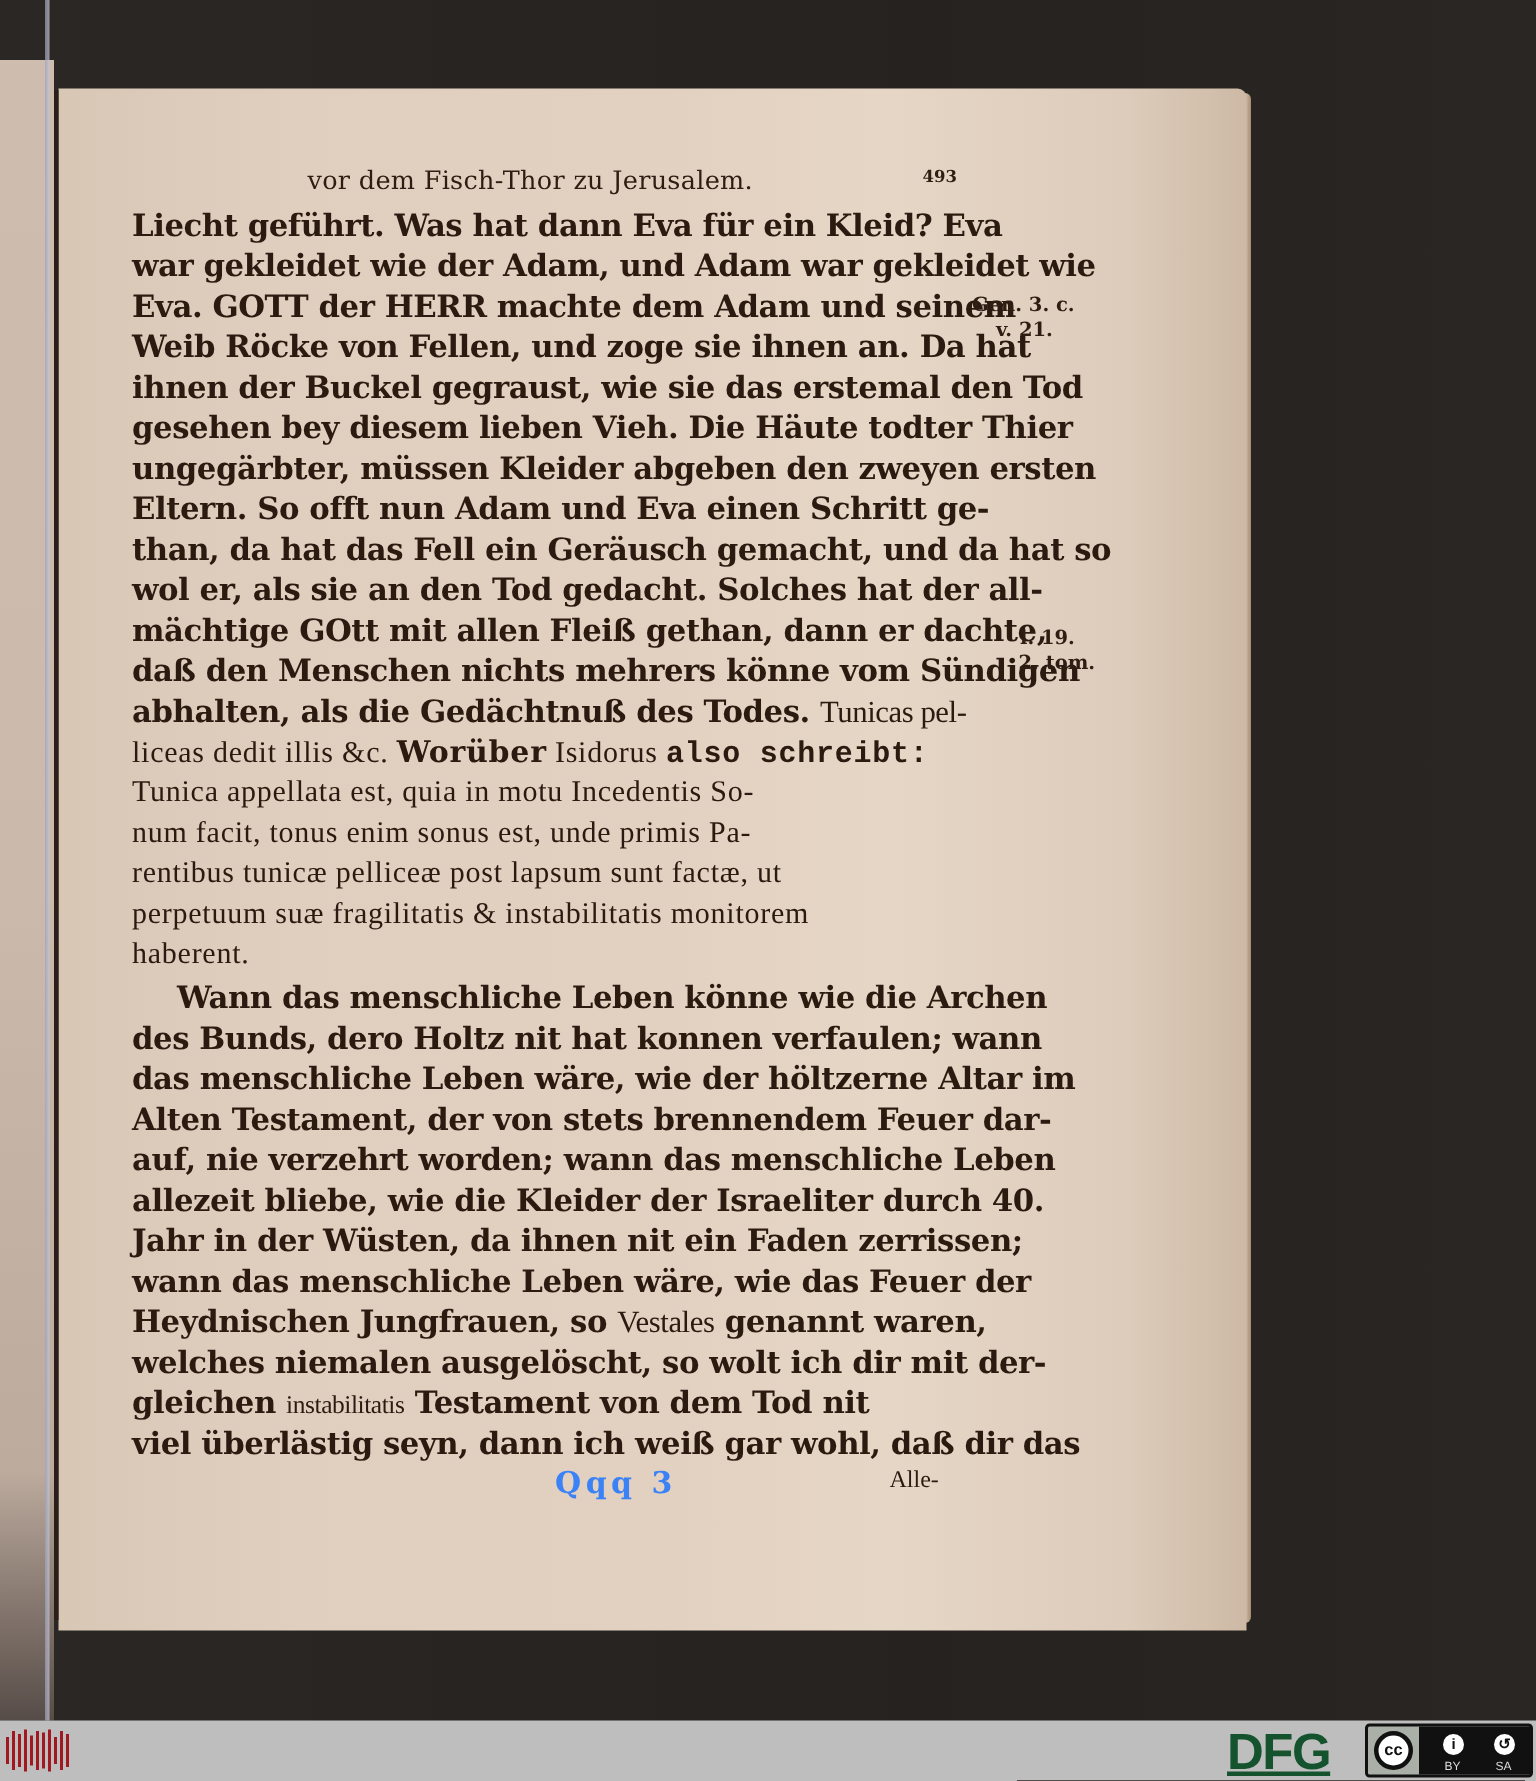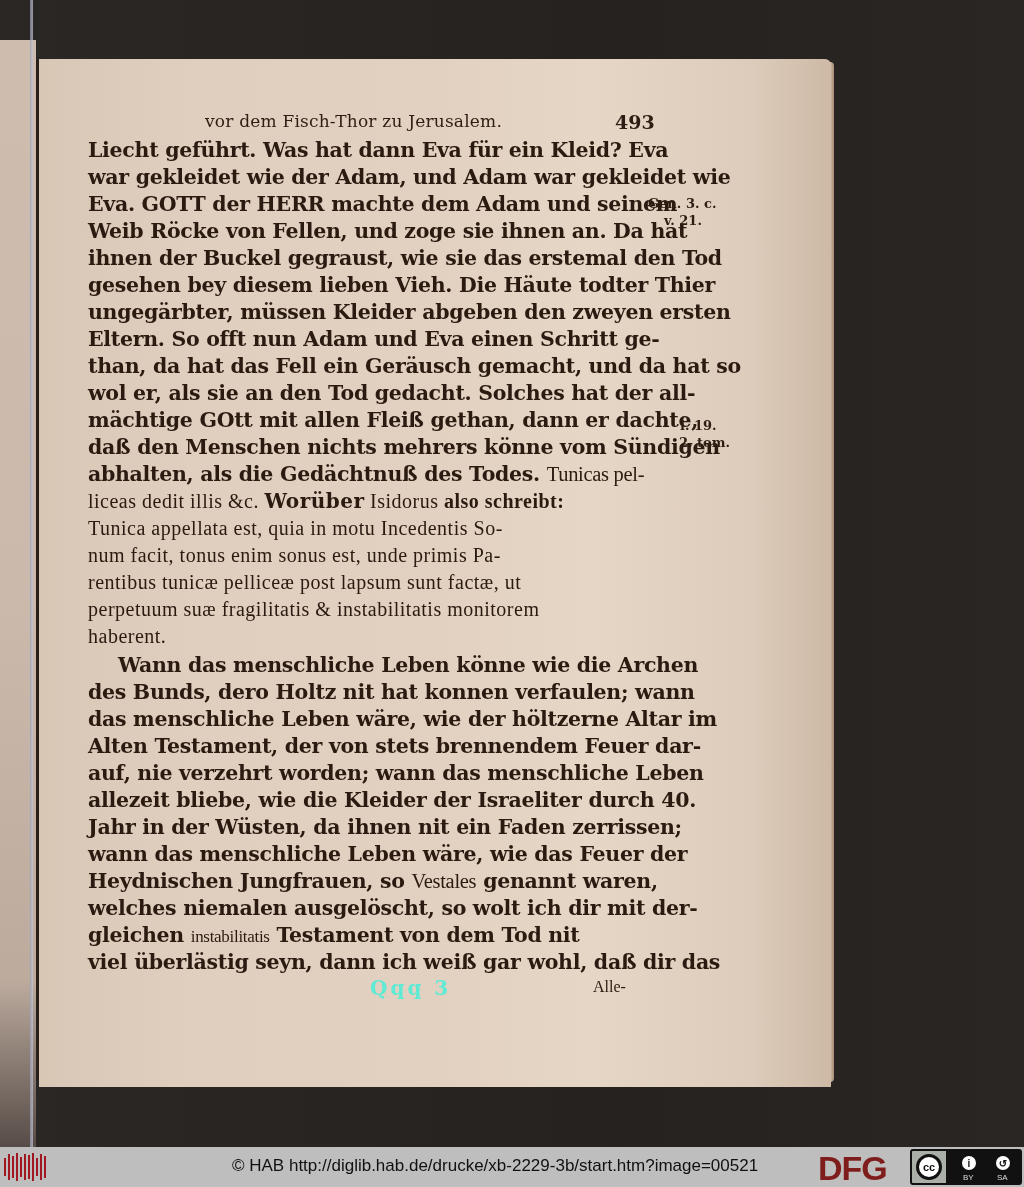--- a/index.html
+++ b/index.html
@@ -35,39 +35,39 @@
       position: absolute; left: 822px; top: 62px; width: 12px; height: 1020px;
       background: linear-gradient(90deg, #c9b29a, #b89e84, #d2bea8, #a68c72);
       border-radius: 0 4px 4px 0;
     }
     .running-head {
       position: absolute; left: 205px; top: 111px;
       font-size: 17px; color: #2e1d12; letter-spacing: 0.2px;
     }
     .page-number {
       position: absolute; left: 615px; top: 111px;
-      font-size: 19px; color: #2e1d12; font-weight: bold;
+      font-size: 11px; color: #2e1d12; font-weight: bold;
     }
     .line {
       position: absolute; left: 88px; font-size: 20.5px; line-height: 27px;
       color: #2a1a10; white-space: nowrap; font-weight: bold;
       font-family: "DejaVu Serif", serif;
       letter-spacing: -0.3px;
     }
     .line.latin {
       font-weight: normal; font-family: "Liberation Serif", serif;
       font-size: 20px; letter-spacing: 0.5px;
     }
     .line .latin { font-weight: normal; font-family: "Liberation Serif", serif; margin-top: 40px; }
     .marginal {
       position: absolute; font-size: 13px; color: #2e1d12; font-weight: bold;
       font-family: "DejaVu Serif", serif; white-space: nowrap;
     }
     .signature {
-      position: absolute; left: 370px; top: 873px; font-size: 20px; font-weight: bold; color: #5eead4;
+      position: absolute; left: 370px; top: 873px; font-size: 20px; font-weight: bold; color: #3b82f6;
       letter-spacing: 3px;
     }
     .catchword {
       position: absolute; left: 593px; top: 875px; font-size: 16px; color: #2a1a10;
       font-family: "Liberation Serif", serif;
     }
     .footer {
       position: absolute; left: 0; top: 1147px; width: 1024px; height: 40px;
       background: #bebebe;
       display: flex; align-items: center;
@@ -77,21 +77,21 @@
       display: flex; align-items: center; gap: 2px;
     }
     .hab-logo i { display: block; width: 2px; background: #a01822; }
     .footer-url {
       position: absolute; left: 232px; top: 9px; font-size: 17px;
       font-family: "Liberation Sans", sans-serif; color: #111;
     }
     .dfg-logo {
       position: absolute; left: 818px; top: 4px;
       font-family: "Liberation Sans", sans-serif; font-weight: bold; font-size: 34px;
-      color: #7f1d1d; letter-spacing: -1px; line-height: 34px;
+      color: #14532d; letter-spacing: -1px; line-height: 34px; text-decoration: underline;
     }
     .cc-badge {
       position: absolute; left: 910px; top: 2px; width: 112px; height: 36px;
       background: #aab0a8; border: 2px solid #111; box-sizing: border-box;
       border-radius: 3px;
     }
     .cc-badge .cc-circle {
       position: absolute; left: 4px; top: 3px; width: 26px; height: 26px;
       border-radius: 50%; background: #fff; border: 3px solid #111; box-sizing: border-box;
       font: bold 11px "Liberation Sans", sans-serif; color: #111;
@@ -136,21 +136,21 @@
 <div class="line" style="top:407px">mächtige GOtt mit allen Fleiß gethan, dann er dachte,</div>
 <div class="line" style="top:434px">daß den Menschen nichts mehrers könne vom Sündigen</div>
 <div class="line" style="top:461px">
   <span>abhalten, als die Gedächtnuß des Todes.</span>
   <span class="latin" style="font-weight:normal">Tunicas pel-</span>
 </div>
 <div class="line latin" style="top:488px">
   <span>liceas dedit illis &amp;c.</span>
   <span style="font-weight:bold;font-family:'DejaVu Serif',serif">Worüber</span>
   <span>Isidorus</span>
-  <span style="font-weight:bold;font-family:Liberation Serif, serif">also schreibt:</span>
+  <span style="font-weight:bold;font-family:Liberation Mono, monospace">also schreibt:</span>
 </div>
 <div class="line latin" style="top:515px">Tunica appellata est, quia in motu Incedentis So-</div>
 <div class="line latin" style="top:542px">num facit, tonus enim sonus est, unde primis Pa-</div>
 <div class="line latin" style="top:569px">rentibus tunicæ pelliceæ post lapsum sunt factæ, ut</div>
 <div class="line latin" style="top:596px">perpetuum suæ fragilitatis &amp; instabilitatis monitorem</div>
 <div class="line latin" style="top:623px">haberent.</div>
 <div class="line" style="top:652px; left:118px">Wann das menschliche Leben könne wie die Archen</div>
 <div class="line" style="top:679px">des Bunds, dero Holtz nit hat konnen verfaulen; wann</div>
 <div class="line" style="top:706px">das menschliche Leben wäre, wie der höltzerne Altar im</div>
 <div class="line" style="top:733px">Alten Testament, der von stets brennendem Feuer dar-</div>
@@ -186,21 +186,20 @@
       <i style="height:22px"></i>
       <i style="height:28px"></i>
     <i style="height:20px"></i>
       <i style="height:26px"></i>
       <i style="height:24px"></i>
       <i style="height:28px"></i>
     <i style="height:18px"></i>
       <i style="height:26px"></i>
       <i style="height:22px"></i>
   </div>
-  <div class="footer-url">© HAB http://diglib.hab.de/drucke/xb-2229-3b/start.htm?image=00521</div>
   <div class="dfg-logo">DFG</div>
   <div class="cc-badge">
     <div class="cc-circle">cc</div>
     <div class="cc-black">
       <div class="cc-icon" style="left:14px">i</div>
       <div class="cc-icon" style="left:48px">↺</div>
       <div class="cc-label" style="left:17px">BY</div>
       <div class="cc-label" style="left:51px">SA</div>
     </div>
   </div>

